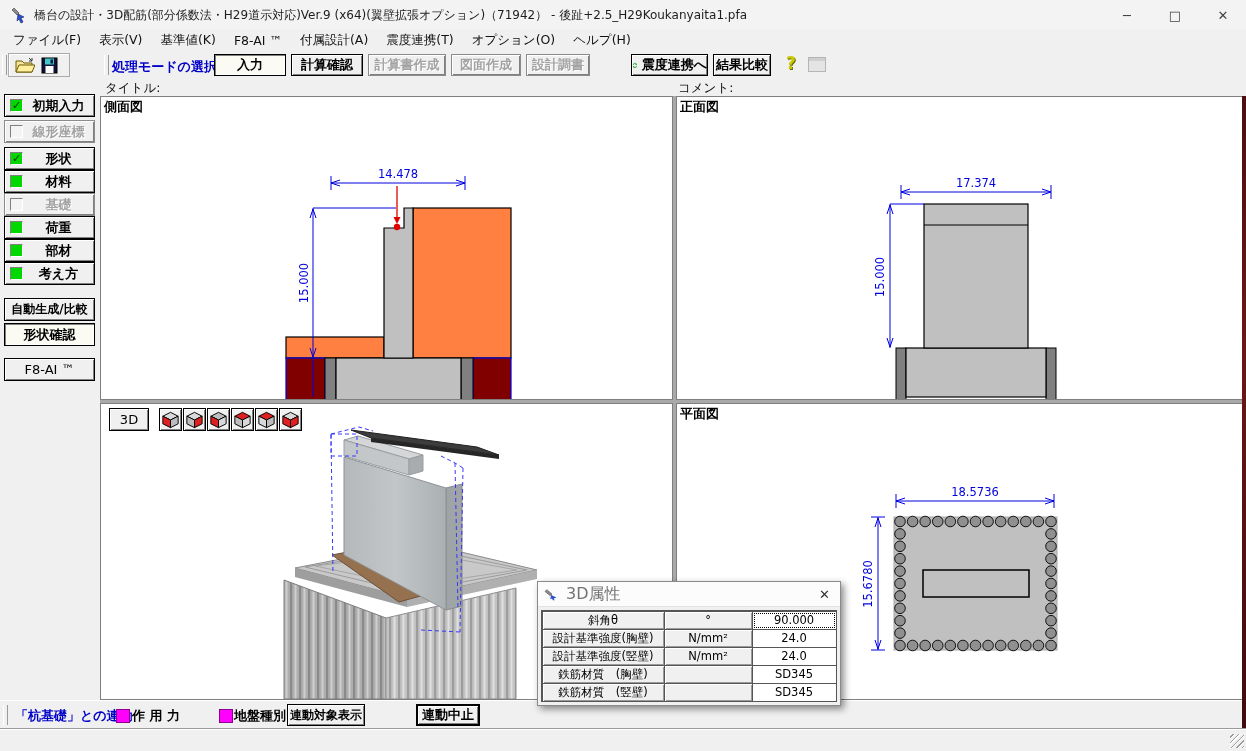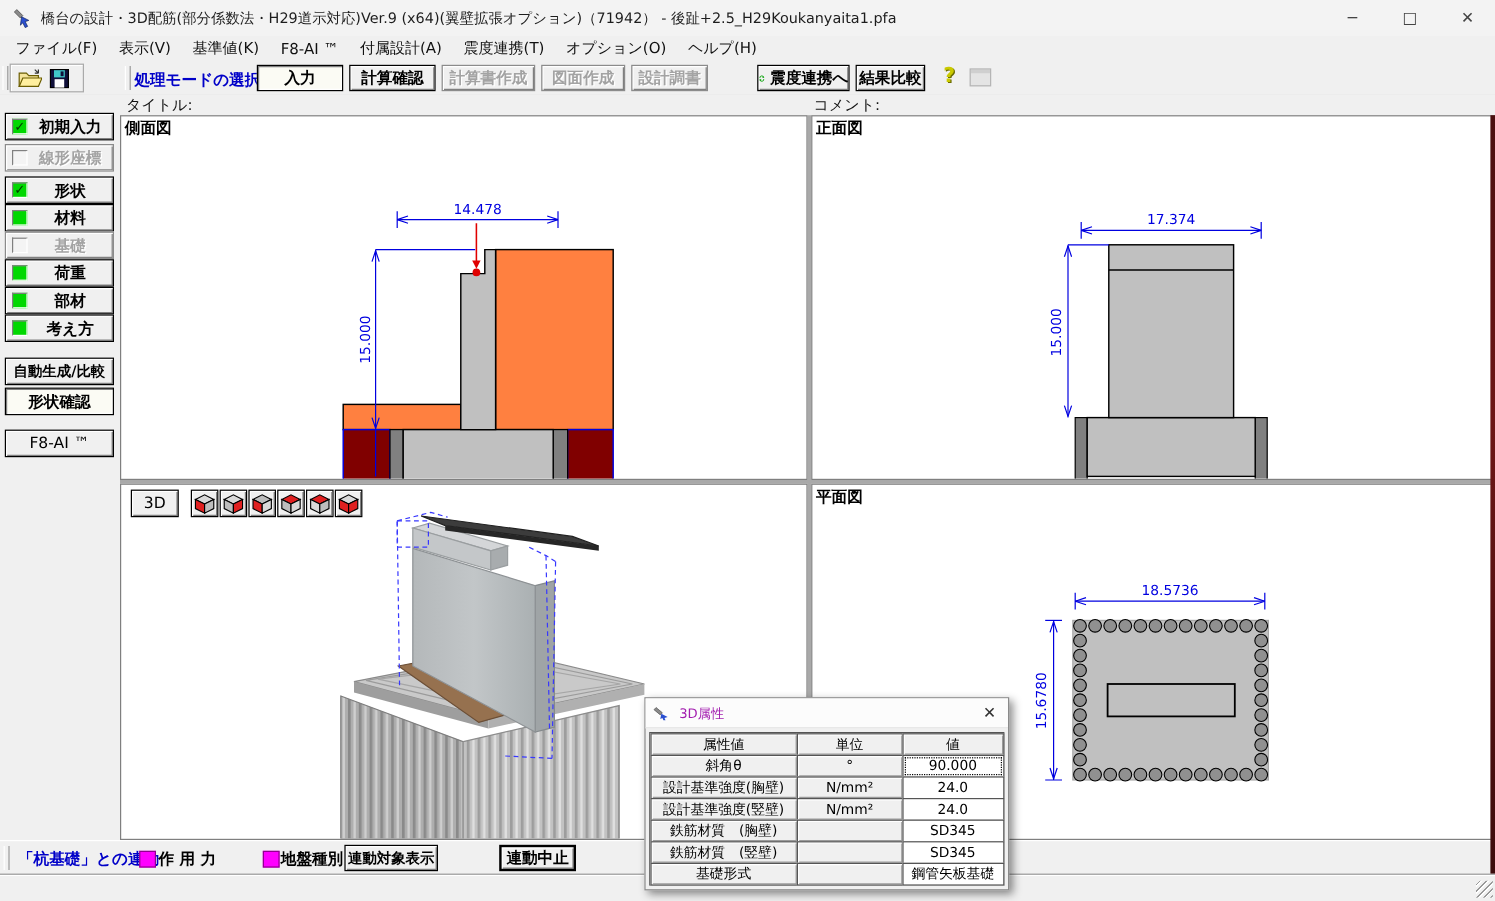--- a/index.html
+++ b/index.html
@@ -60,21 +60,21 @@
   #p-plan{left:576px;top:307px;width:570px;height:297px;}
   .panel-label{left:2px;top:1px;font-size:13px;font-weight:bold;color:#000;background:#fff;padding:0 1px;z-index:3;}
   .psvg{left:0;top:0;}
   
   #btn-3d{left:8px;top:4px;width:40px;height:23px;font-size:13px;font-weight:normal;}
   .cube-btn{top:4px;width:23px;height:23px;padding:0;}
   
   #dlg{left:537px;top:581px;width:302px;background:#f0f0f0;border:1px solid #8a8a8a;
        box-shadow:3px 3px 7px rgba(0,0,0,.45);z-index:10;}
   #dlg-title{height:24px;background:#fcfcfc;display:flex;align-items:center;padding:0 6px;gap:6px;border-bottom:1px solid #e3e3e3;}
-  #dlg-title .t{font-size:11px;color:#a21caf;flex:1;}
+  #dlg-title .t{font-size:16px;color:#737373;flex:1;}
   #dlg-close{font-size:13px;color:#333;padding:0 4px;}
   #dlg-table{margin:3px;border:1px solid #555;}
   .dlg-row{display:grid;grid-template-columns:122px 88px 84px;}
   .cell{height:19px;box-sizing:border-box;display:flex;align-items:center;justify-content:center;
         font-size:11.5px;border:1px solid #555;margin:-0.5px;}
   .c-label{background:#f0f0f0;box-shadow:inset 1px 1px 0 #fff,inset -1px -1px 0 #9a9a9a;}
   .c-val{background:#fff;}
   .c-val.focused{outline:1px dotted #000;outline-offset:-3px;}
   
   #bottombar{left:0;top:700px;width:1246px;height:28px;background:#f0f0f0;border-top:1px solid #fff;}
@@ -419,25 +419,20 @@
   <div id="dlg-title">
     <svg width="16" height="14" viewBox="0 0 18 16">
       <path d="M3 3 L9 8 L7 10 L1 5 Z" fill="#8a8a8a" stroke="#555" stroke-width="0.7"></path>
       <path d="M8 9 L14 12 L11 13 L12 15 L10 15 L9 13 L7 14 Z" fill="#2a4fd0"></path>
     </svg>
     <span class="t">3D属性</span>
     <span id="dlg-close">✕</span>
   </div>
   <div id="dlg-table">
     <div class="dlg-row">
-      <div class="cell c-label">属性値</div>
-      <div class="cell c-label">単位</div>
-      <div class="cell c-label">値</div>
-    </div>
-    <div class="dlg-row">
       <div class="cell c-label">斜角θ</div>
       <div class="cell c-label">°</div>
       <div class="cell c-val focused">90.000</div>
     </div>
     <div class="dlg-row">
       <div class="cell c-label">設計基準強度(胸壁)</div>
       <div class="cell c-label">N/mm²</div>
       <div class="cell c-val">24.0</div>
     </div>
     <div class="dlg-row">
@@ -447,25 +442,20 @@
     </div>
     <div class="dlg-row">
       <div class="cell c-label">鉄筋材質　(胸壁)</div>
       <div class="cell c-label"></div>
       <div class="cell c-val">SD345</div>
     </div>
     <div class="dlg-row">
       <div class="cell c-label">鉄筋材質　(竪壁)</div>
       <div class="cell c-label"></div>
       <div class="cell c-val">SD345</div>
-    </div>
-    <div class="dlg-row">
-      <div class="cell c-label">基礎形式</div>
-      <div class="cell c-label"></div>
-      <div class="cell c-val">鋼管矢板基礎</div>
     </div>
   </div>
 </div>
 
 <div id="bottombar" class="abs">
   <div class="abs grip" style="left:3px;top:4px;"></div>
   <span id="link-pile" class="abs">「杭基礎」との連動</span>
   <span id="sq1" class="abs legend-sq"></span>
   <span id="lb1" class="abs legend-lb">作 用 力</span>
   <span id="sq2" class="abs legend-sq"></span>

